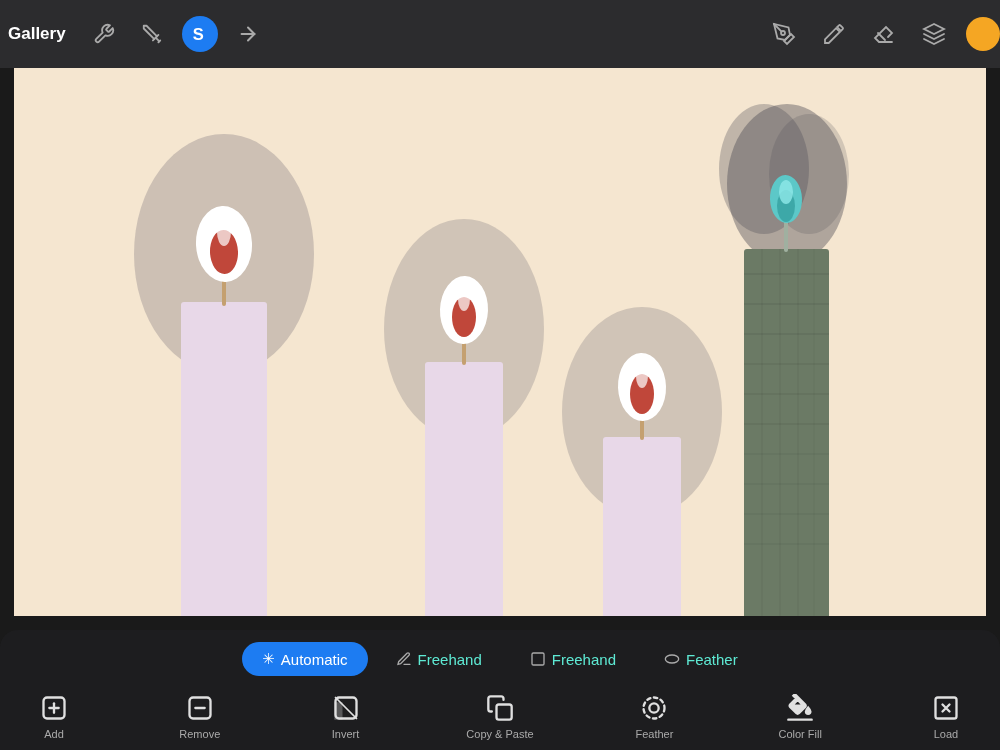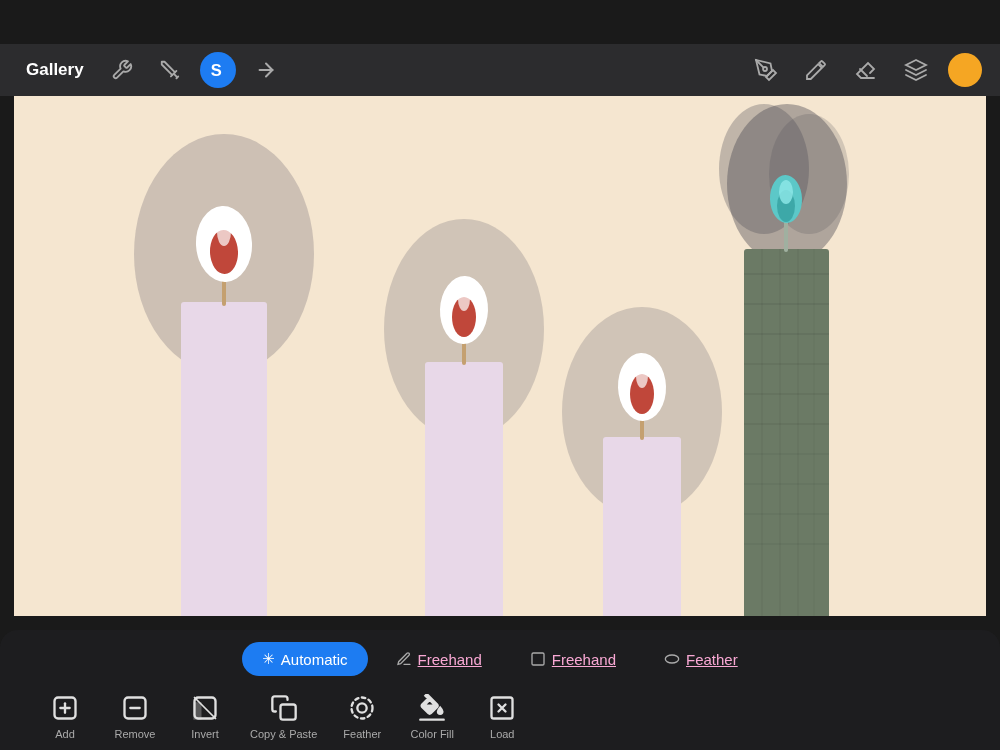--- a/index.html
+++ b/index.html
@@ -7,29 +7,28 @@
       width: 1000px;
       height: 750px;
       background: #1a1a1a;
       font-family: -apple-system, BlinkMacSystemFont, 'Helvetica Neue', sans-serif;
       overflow: hidden;
       position: relative;
     }
 
     
     .top-toolbar {
-      height: 52px;
+      height: 68px;
       background: #2c2c2e;
       display: flex;
       align-items: center;
       justify-content: space-between;
-      padding: 0 18px;
+      padding: 0 0;
       position: relative;
       z-index: 10;
-      margin-top: 44px;
     }
     .top-left {
       display: flex;
       align-items: center;
       gap: 12px;
     }
     .gallery-btn {
       color: #fff;
       font-size: 17px;
       font-weight: 600;
@@ -110,32 +109,31 @@
       align-items: center;
       gap: 6px;
       color: #fff;
       background: transparent;
     }
     .pill.active {
       background: #1d7cf2;
       color: #fff;
     }
     .pill.inactive {
-      color: #f9a8d4;
+      color: #5eead4;
       background: transparent;
-      text-decoration: underline;
     }
 
     
     .bottom-actions {
       display: flex;
       gap: 0;
       width: 100%;
-      justify-content: flex-start;
-      padding: 0 30px;
+      justify-content: space-between;
+      padding: 0 19px;
     }
     .action-btn {
       display: flex;
       flex-direction: column;
       align-items: center;
       gap: 4px;
       cursor: pointer;
       padding: 4px 10px;
       background: none;
       border: none;

